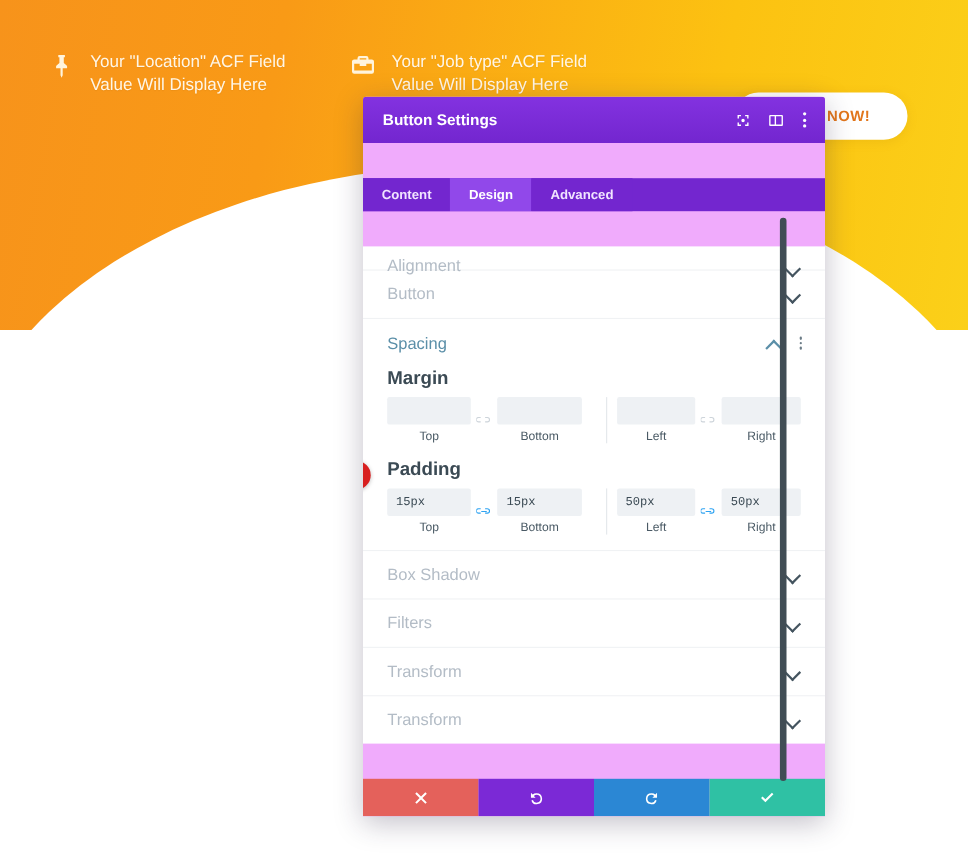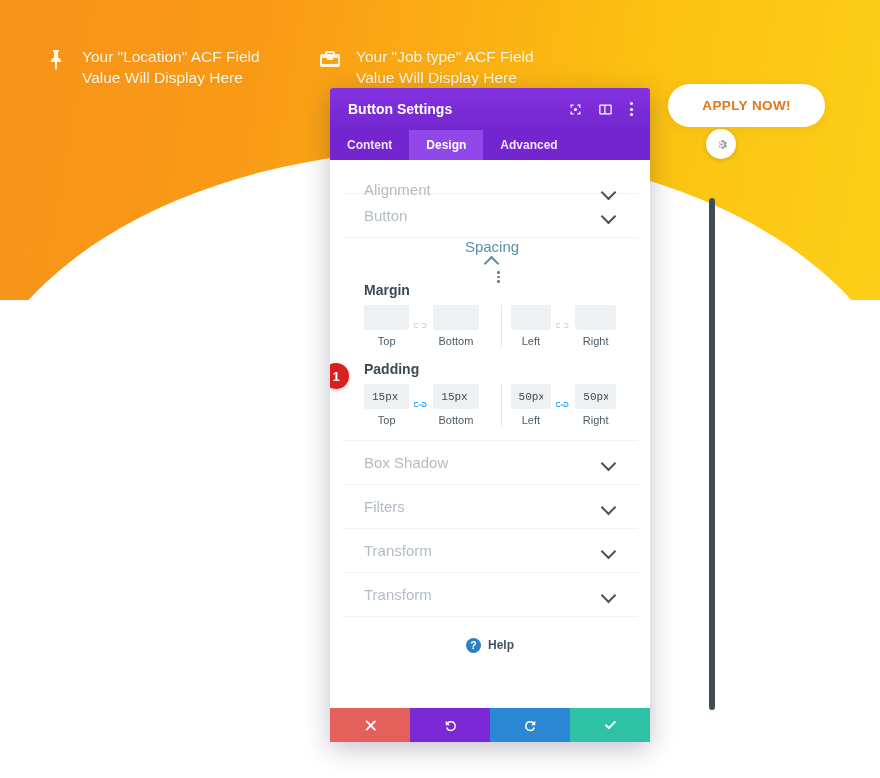--- a/index.html
+++ b/index.html
@@ -57,26 +57,27 @@
     position: absolute; left: 706px; top: 129px;
     width: 30px; height: 30px; border-radius: 50%;
     background:#fff; box-shadow: 0 1px 5px rgba(0,0,0,.18);
     display:flex; align-items:center; justify-content:center;
   }
   .float-round svg { width:15px; height:15px; fill:#9aa3ab; }
 
   
   .modal {
     position: absolute; left: 330px; top: 88px;
-    width: 320px; height: 654px;
+    width: 420px; height: 654px;
     background: #f0abfc;
     box-shadow: 0 6px 26px rgba(40,30,60,.28);
     display: flex; flex-direction: column;
     border-radius: 3px 3px 0 0;
     overflow: hidden;
+    gap: 32px;
   }
   .modal-head {
     background: #7b29d6; height: 42px; flex: 0 0 42px;
     display: flex; align-items: center; padding: 0 14px 0 18px;
     background: linear-gradient(180deg,#8332e0 0%, #7326cf 100%);
   }
   .modal-title { color:#fff; font-size: 14px; font-weight: 700; flex: 1 1 auto; }
   .head-icons { display:flex; align-items:center; gap: 14px; }
   .head-icon { width:16px; height:16px; display:flex; align-items:center; justify-content:center; cursor:pointer; }
   .head-icon svg { width:15px; height:15px; fill:#ffffff; }
@@ -90,21 +91,21 @@
   .tab {
     padding: 0 17px; display:flex; align-items:center; justify-content:center;
     color:#f1e4ff; font-size: 12px; font-weight: 700; cursor: pointer;
     background: #7326cf;
   }
   .tab.active { background:#9148ea; color:#ffffff; }
 
   .modal-body {
     flex: 1 1 auto; position: relative; overflow: hidden; background:#fff;
   }
-  .scroll-area { position:absolute; inset:0; padding: 12px; }
+  .scroll-area { position:absolute; inset:0; padding: 0; }
 
   .section-row {
     height: 44px; display:flex; align-items:center; justify-content:space-between;
     padding: 0 22px; border-bottom: 1px solid #f0f2f4; cursor: pointer;
   }
   .section-row .label { font-size: 15px; color:#b3bcc6; font-weight: 400; }
   .section-row.clipped { height: 22px; align-items: flex-end; border-bottom: 1px solid #f0f2f4; }
   .section-row.clipped .label { position: relative; top: 5px; }
   .chev {
     width: 14px; height: 9px; position: relative; flex: 0 0 14px;
@@ -114,28 +115,28 @@
     width: 9px; height: 9px;
     border-right: 2px solid #44545f; border-bottom: 2px solid #44545f;
     transform: rotate(45deg);
   }
   .chev.up::before { transform: rotate(-135deg); top: 3px; border-color:#5b8fa8; }
   .section-row.clipped .chev { position: relative; top: 3px; }
 
   
   .spacing-block { border-bottom: 1px solid #f0f2f4; padding-bottom: 14px; }
   .spacing-head {
-    height: 44px; display:flex; align-items:center; padding: 0 18px 0 22px; cursor:pointer;flex-direction:column;
+    height: 44px; display:flex; align-items:center; padding: 0 18px 0 22px; cursor:pointer;
   }
   .spacing-head .label { font-size: 15px; color:#5b8fa8; flex: 1 1 auto; }
   .spacing-head .dots { display:flex; flex-direction:column; gap:2px; margin-left: 13px; padding: 2px 3px; }
   .spacing-head .dots i { width:2.5px; height:2.5px; background:#6b7b86; border-radius:50%; }
 
   .field-group { padding: 0 22px; }
-  .field-title { font-size: 14px; color:#3b4a54; font-weight: 700; margin-bottom: 7px; }
+  .field-title { font-size: 17px; color:#3b4a54; font-weight: 700; margin-bottom: 7px; }
 
   .quad {
     display: flex; align-items: center; gap: 0;
   }
   .pair { display:flex; align-items:center; flex: 1 1 50%; }
   .pair + .pair { border-left: 1px solid #e3e7ea; padding-left: 9px; margin-left: 22px; }
   .inp {
     width: 100%; height: 25px; background:#eef1f4; border: none; border-radius: 2px;
     font-size: 11px; color:#3b4a54; padding: 0 8px;
     font-family: Liberation Mono, monospace;

